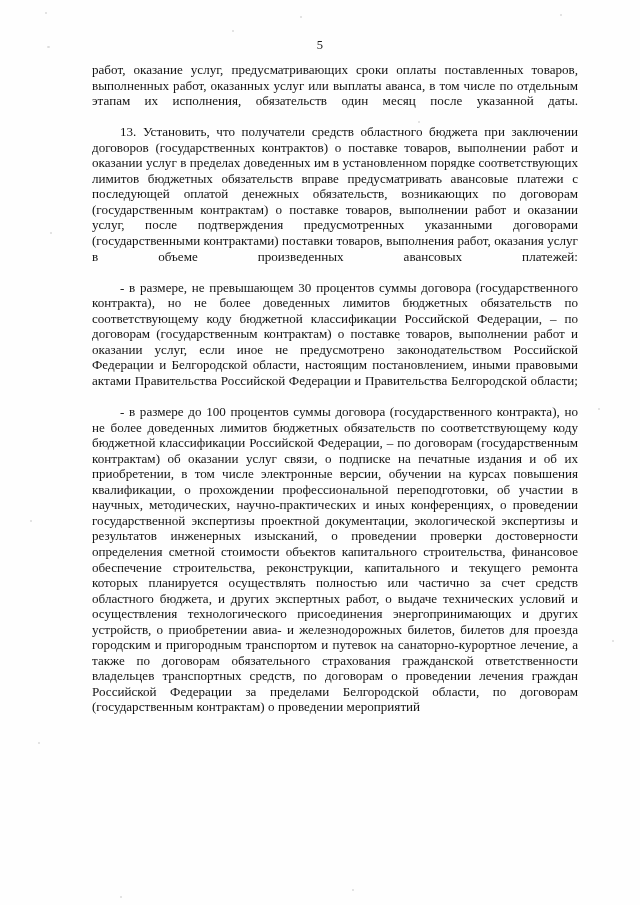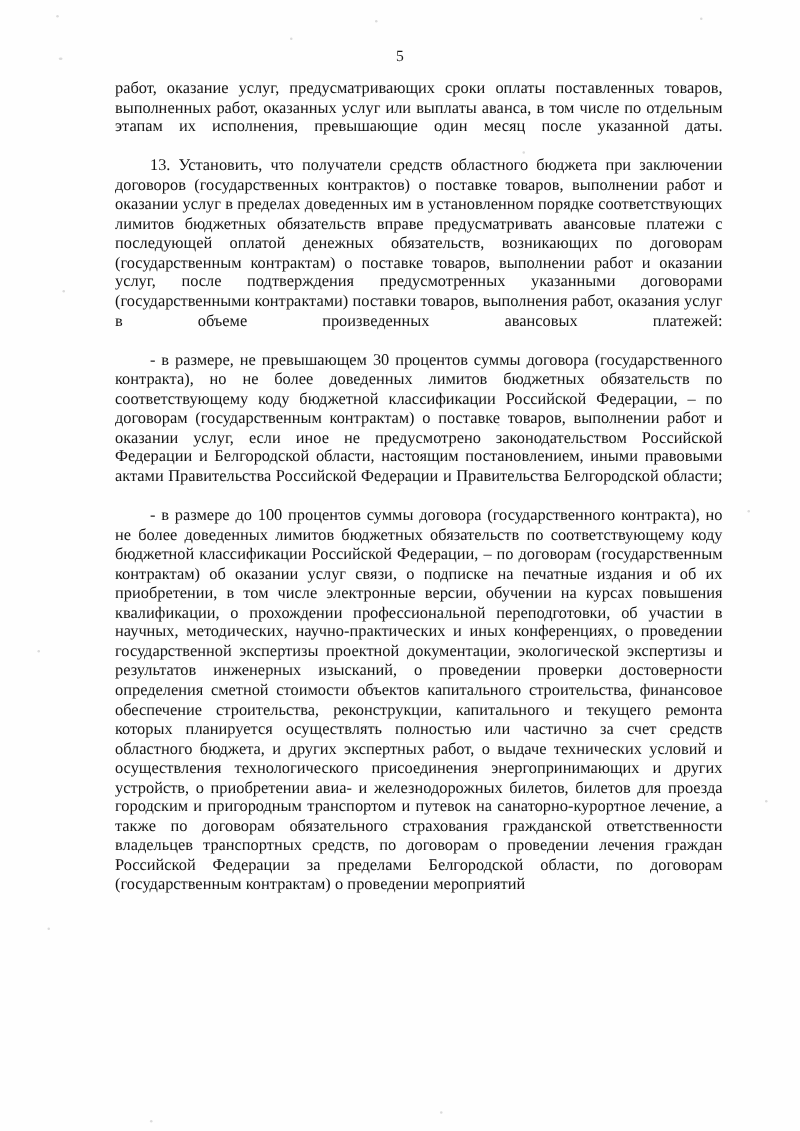--- a/index.html
+++ b/index.html
@@ -63,21 +63,21 @@
   }
 </style>
 </head>
 <body>
 
 <div id="page">
 
   <div id="page-number">5</div>
 
   <div id="body-text">
-    <p class="para">работ, оказание услуг, предусматривающих сроки оплаты поставленных товаров, выполненных работ, оказанных услуг или выплаты аванса, в том числе по отдельным этапам их исполнения, превышающие один месяц после указанной даты.</p>
+    <p class="para">работ, оказание услуг, предусматривающих сроки оплаты поставленных товаров, выполненных работ, оказанных услуг или выплаты аванса, в том числе по отдельным этапам их исполнения, обязательств один месяц после указанной даты.</p>
     <p class="para indent">13. Установить, что получатели средств областного бюджета при заключении договоров (государственных контрактов) о поставке товаров, выполнении работ и оказании услуг в пределах доведенных им в установленном порядке соответствующих лимитов бюджетных обязательств вправе предусматривать авансовые платежи с последующей оплатой денежных обязательств, возникающих по договорам (государственным контрактам) о поставке товаров, выполнении работ и оказании услуг, после подтверждения предусмотренных указанными договорами (государственными контрактами) поставки товаров, выполнения работ, оказания услуг в объеме произведенных авансовых платежей:</p>
     <p class="para indent">- в размере, не превышающем 30 процентов суммы договора (государственного контракта), но не более доведенных лимитов бюджетных обязательств по соответствующему коду бюджетной классификации Российской Федерации, – по договорам (государственным контрактам) о поставке товаров, выполнении работ и оказании услуг, если иное не предусмотрено законодательством Российской Федерации и Белгородской области, настоящим постановлением, иными правовыми актами Правительства Российской Федерации и Правительства Белгородской области;</p>
     <p class="para indent nostretch">- в размере до 100 процентов суммы договора (государственного контракта), но не более доведенных лимитов бюджетных обязательств по соответствующему коду бюджетной классификации Российской Федерации, – по договорам (государственным контрактам) об оказании услуг связи, о подписке на печатные издания и об их приобретении, в том числе электронные версии, обучении на курсах повышения квалификации, о прохождении профессиональной переподготовки, об участии в научных, методических, научно-практических и иных конференциях, о проведении государственной экспертизы проектной документации, экологической экспертизы и результатов инженерных изысканий, о проведении проверки достоверности определения сметной стоимости объектов капитального строительства, финансовое обеспечение строительства, реконструкции, капитального и текущего ремонта которых планируется осуществлять полностью или частично за счет средств областного бюджета, и других экспертных работ, о выдаче технических условий и осуществления технологического присоединения энергопринимающих и других устройств, о приобретении авиа- и железнодорожных билетов, билетов для проезда городским и пригородным транспортом и путевок на санаторно-курортное лечение, а также по договорам обязательного страхования гражданской ответственности владельцев транспортных средств, по договорам о проведении лечения граждан Российской Федерации за пределами Белгородской области, по договорам (государственным контрактам) о проведении мероприятий</p>
   </div>
 
   <div class="speck" style="left:45px;  top:12px;  width:2px;  height:2px;"></div>
   <div class="speck" style="left:300px; top:16px;  width:2px;  height:2px;"></div>
   <div class="speck" style="left:560px; top:14px;  width:2px;  height:2px;"></div>
   <div class="speck" style="left:47px;  top:46px;  width:3px;  height:2px;"></div>
   <div class="speck" style="left:232px; top:30px;  width:2px;  height:2px;"></div>

